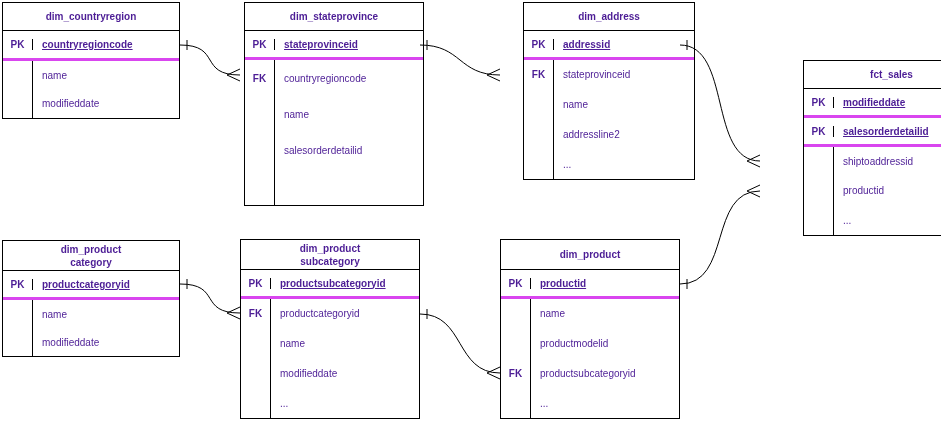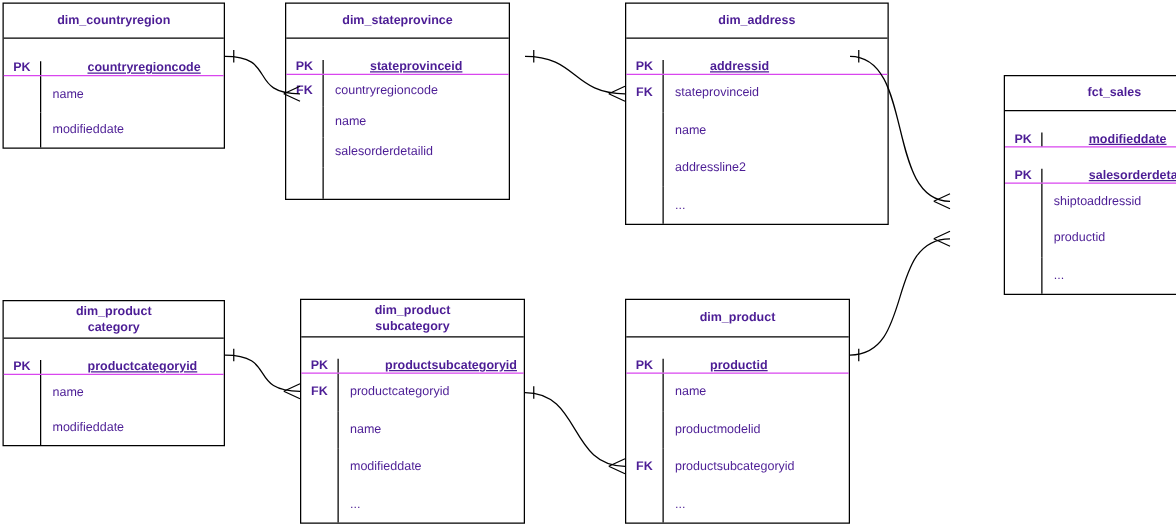--- a/index.html
+++ b/index.html
@@ -12,22 +12,22 @@
   .entity {
     position:absolute; box-sizing:border-box; background:#ffffff;
     border:1px solid #000; display:flex; flex-direction:column;
   }
   .ttl {
     flex:none; box-sizing:border-box; border-bottom:1px solid #000;
     display:flex; align-items:center; justify-content:center;
     font-weight:bold; text-align:center; white-space:pre-line; line-height:13px;
   }
   .prow {
-    flex:none; box-sizing:border-box; border-bottom:1px solid #d946ef;
-    display:flex; align-items:flex-end;gap:28px;
+    flex:none; box-sizing:border-box; border-bottom:3px solid #d946ef;
+    display:flex; align-items:center;
   }
   .body { flex:1; display:flex; flex-direction:column; }
   .brow { flex:1; display:flex; align-items:stretch; }
   .kcell {
     flex:none; width:30px; box-sizing:border-box; border-right:1px solid #000;
     display:flex; align-items:center; justify-content:center; font-weight:bold;
   }
   .fcell { flex:1; display:flex; align-items:center; padding-left:9px; }
   .pkf { font-weight:bold; text-decoration:underline; }
   #wires { position:absolute; left:0; top:0; pointer-events:none; }
@@ -49,21 +49,21 @@
         <div class="kcell"></div>
         <div class="fcell">name</div>
       </div>
       <div class="brow">
         <div class="kcell"></div>
         <div class="fcell">modifieddate</div>
       </div>
     </div>
   </div>
 
-  <div class="entity" style="left:228px;top:2px;width:180px;height:158px">
+  <div class="entity" style="left:244px;top:2px;width:180px;height:204px">
     <div class="ttl" style="height:28px">dim_stateprovince</div>
     <div class="prow" style="height:29px">
       <div class="kcell">PK</div>
       <div class="fcell pkf">stateprovinceid</div>
     </div>
     <div class="body">
       <div class="brow">
         <div class="kcell">FK</div>
         <div class="fcell">countryregioncode</div>
       </div>
@@ -74,21 +74,21 @@
       <div class="brow">
         <div class="kcell"></div>
         <div class="fcell">salesorderdetailid</div>
       </div>
       <div class="brow">
         <div class="kcell"></div>
       </div>
     </div>
   </div>
 
-  <div class="entity" style="left:500px;top:2px;width:211px;height:178px">
+  <div class="entity" style="left:523px;top:2px;width:172px;height:178px">
     <div class="ttl" style="height:28px">dim_address</div>
     <div class="prow" style="height:29px">
       <div class="kcell">PK</div>
       <div class="fcell pkf">addressid</div>
     </div>
     <div class="body">
       <div class="brow">
         <div class="kcell">FK</div>
         <div class="fcell">stateprovinceid</div>
       </div>

